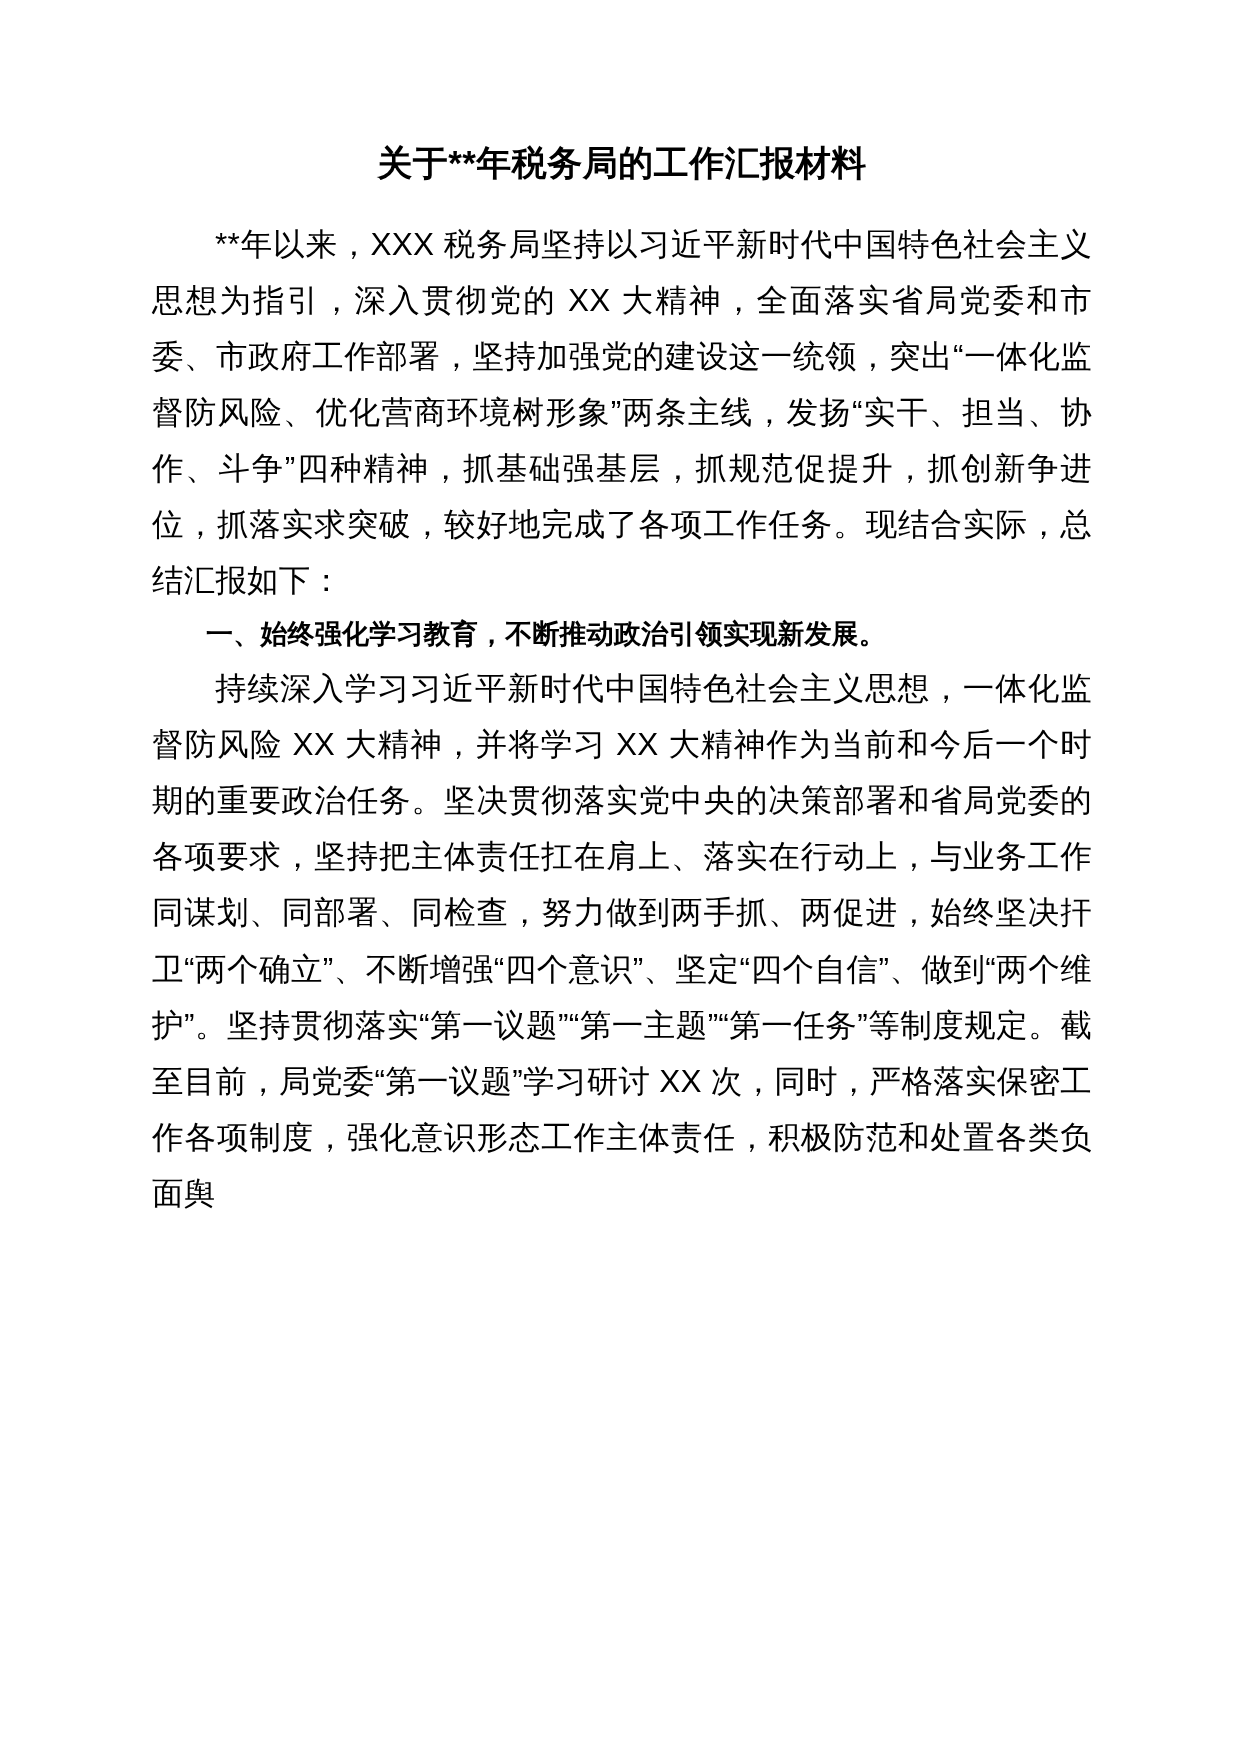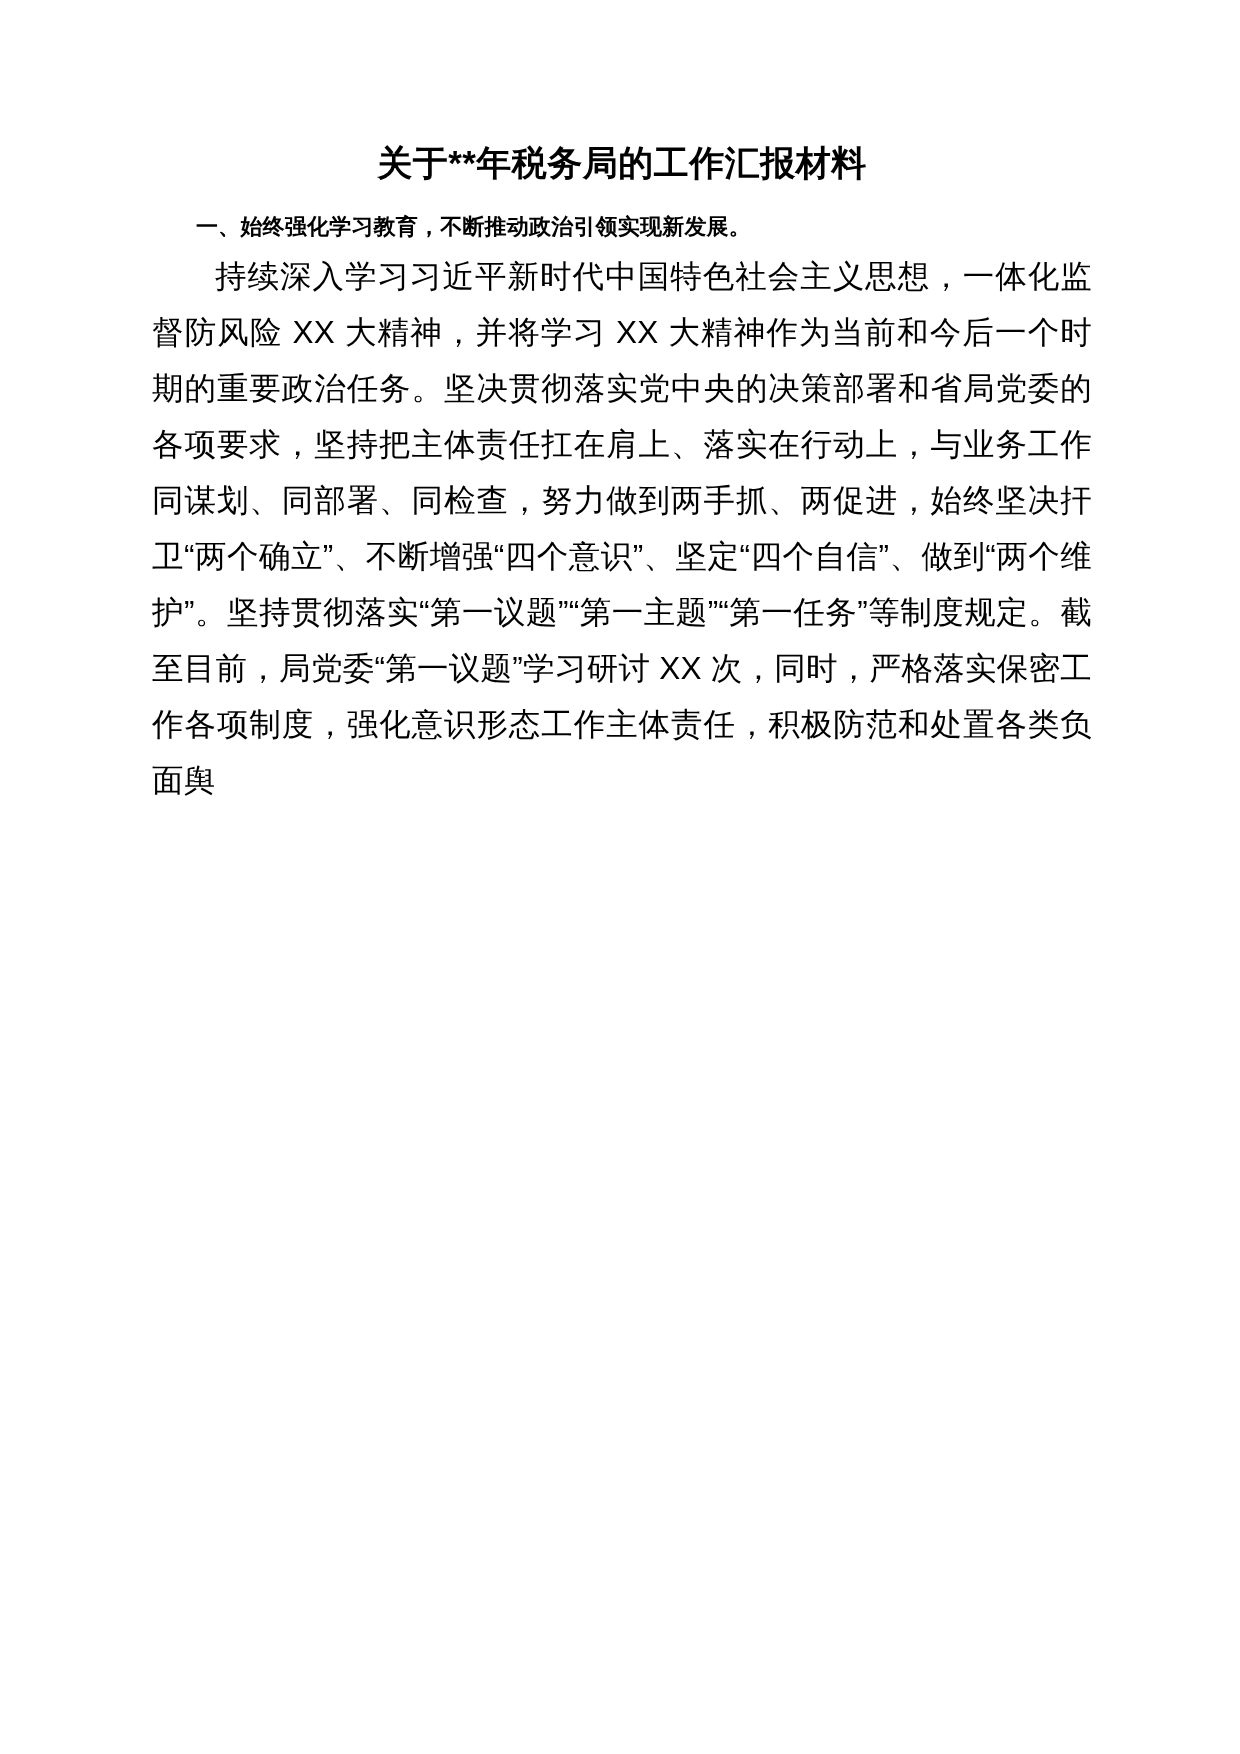--- a/index.html
+++ b/index.html
@@ -17,52 +17,53 @@
     overflow: hidden;
     font-family: "Liberation Sans", "DejaVu Sans", sans-serif;
   }
   .doc-title {
     font-size: 35px;
     font-weight: bold;
     text-align: center;
     color: #000000;
     letter-spacing: 0.5px;
     line-height: 1.45;
-    margin: 0 0 18px 0;
+    margin: 0 0 27px 0;
     font-family: "Liberation Sans", "DejaVu Sans", sans-serif;
   }
   .para {
     font-size: 31.5px;
     color: #000000;
     line-height: 1.78;
     text-align: justify;
     text-justify: inter-ideograph;
     text-indent: 2em;
     margin: 0 0 2px 0;
     letter-spacing: 0.2px;
     word-break: break-all;
   }
   .heading {
-    font-size: 22px;
+    font-size: 27px;
     font-weight: bold;
     color: #000000;
     line-height: 1.78;
     text-align: justify;
     text-justify: inter-ideograph;
     text-indent: 2em;
     margin: 0 0 2px 0;
     letter-spacing: 0.2px;
     word-break: break-all;
   }
 </style>
 </head>
 <body>
 
 <div class="page">
 
   <h1 class="doc-title">关于**年税务局的工作汇报材料</h1>
 
+  <p class="para">**年以来，XXX 税务局坚持以习近平新时代中国特色社会主义思想为指引，深入贯彻党的 XX 大精神，全面落实省局党委和市委、市政府工作部署，坚持加强党的建设这一统领，突出“一体化监督防风险、优化营商环境树形象”两条主线，发扬“实干、担当、协作、斗争”四种精神，抓基础强基层，抓规范促提升，抓创新争进位，抓落实求突破，较好地完成了各项工作任务。现结合实际，总结汇报如下：</p>
 
   <p class="heading">一、始终强化学习教育，不断推动政治引领实现新发展。</p>
 
   <p class="para">持续深入学习习近平新时代中国特色社会主义思想，一体化监督防风险 XX 大精神，并将学习 XX 大精神作为当前和今后一个时期的重要政治任务。坚决贯彻落实党中央的决策部署和省局党委的各项要求，坚持把主体责任扛在肩上、落实在行动上，与业务工作同谋划、同部署、同检查，努力做到两手抓、两促进，始终坚决扞卫“两个确立”、不断增强“四个意识”、坚定“四个自信”、做到“两个维护”。坚持贯彻落实“第一议题”“第一主题”“第一任务”等制度规定。截至目前，局党委“第一议题”学习研讨 XX 次，同时，严格落实保密工作各项制度，强化意识形态工作主体责任，积极防范和处置各类负面舆</p>
 
 </div>
 
 </body></html>

